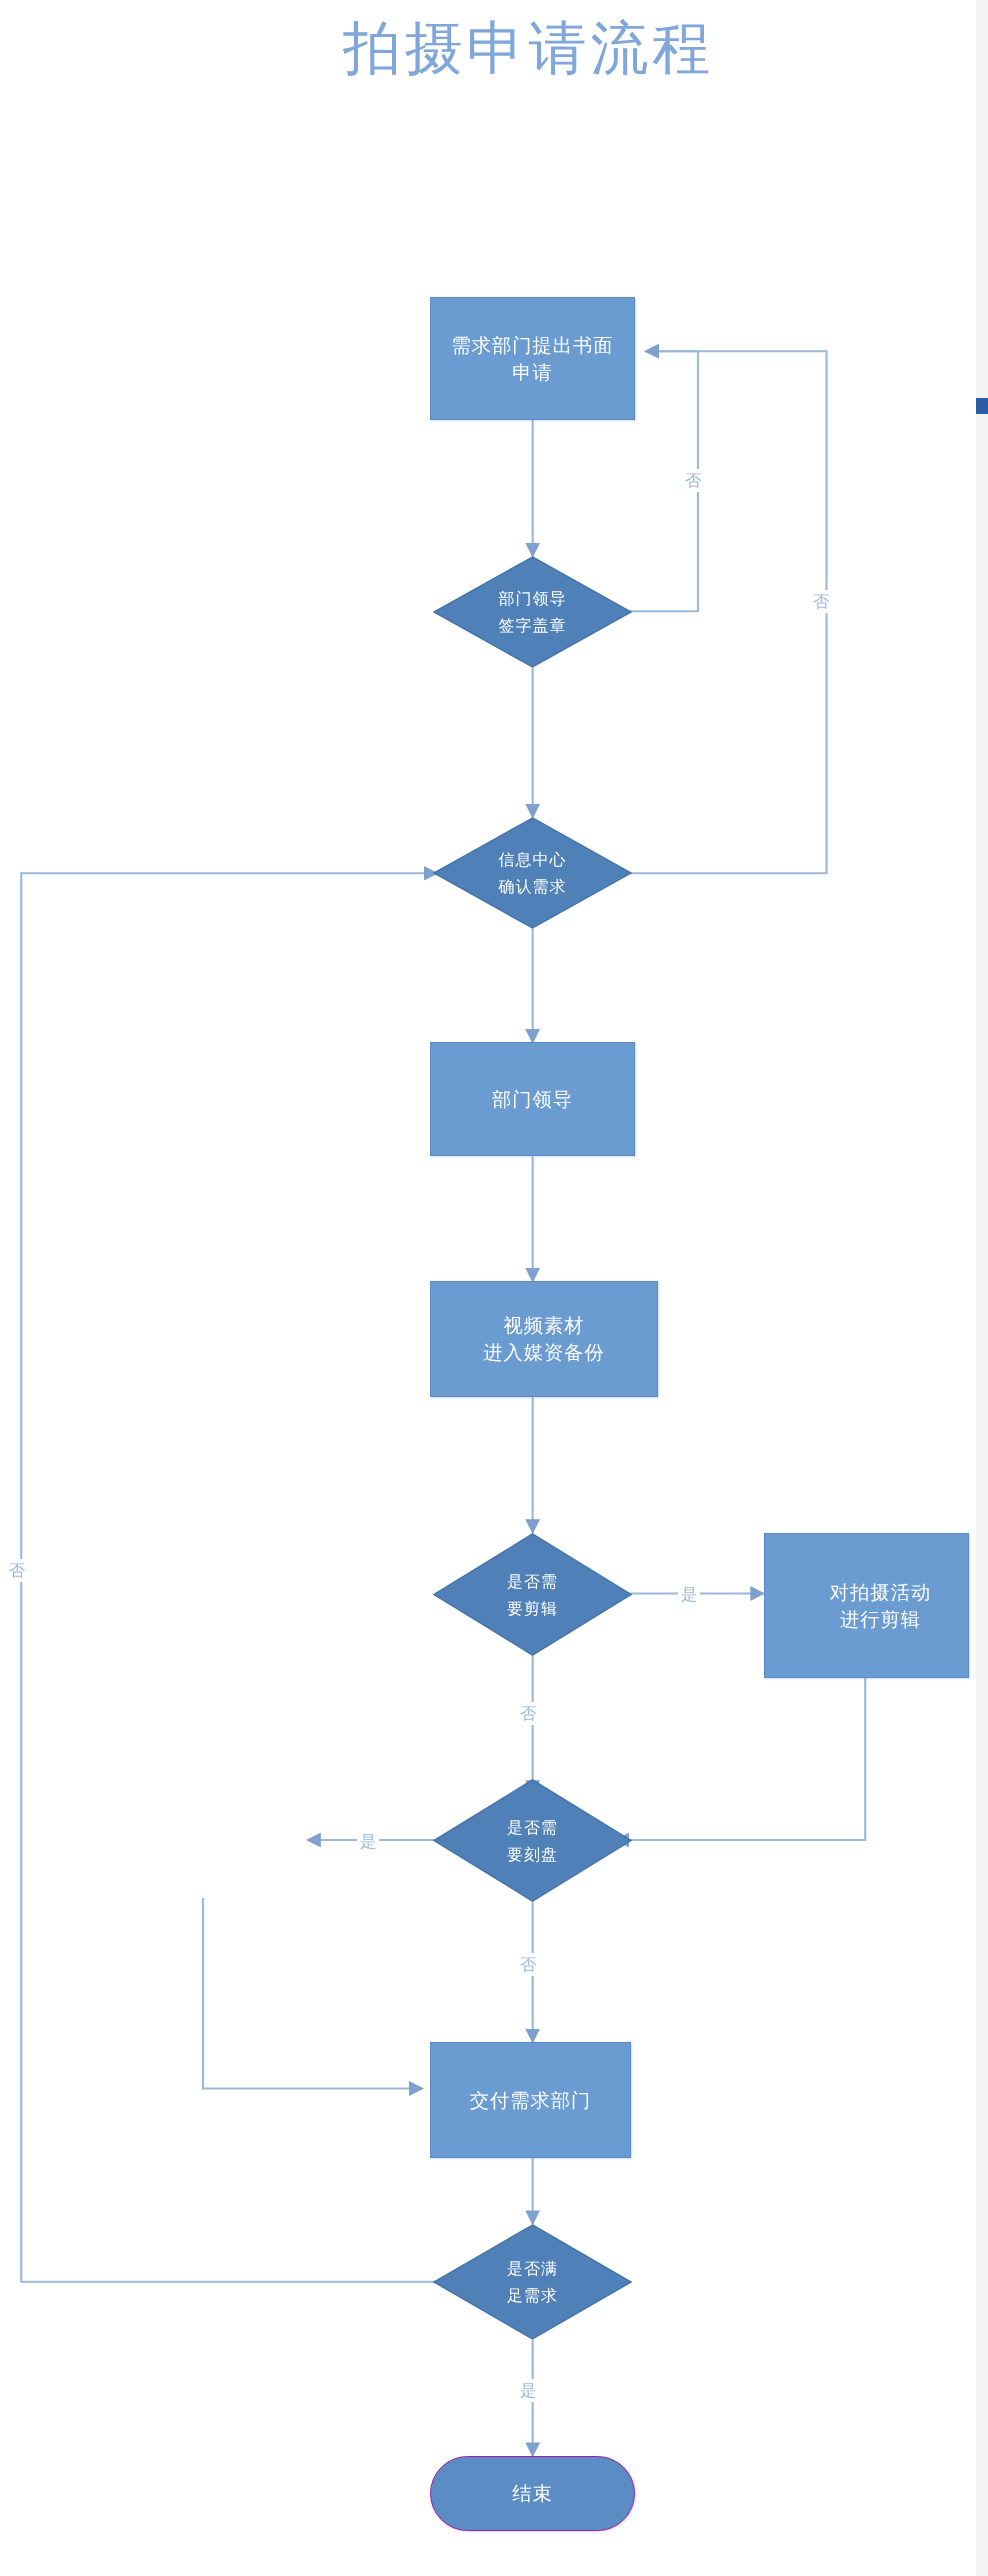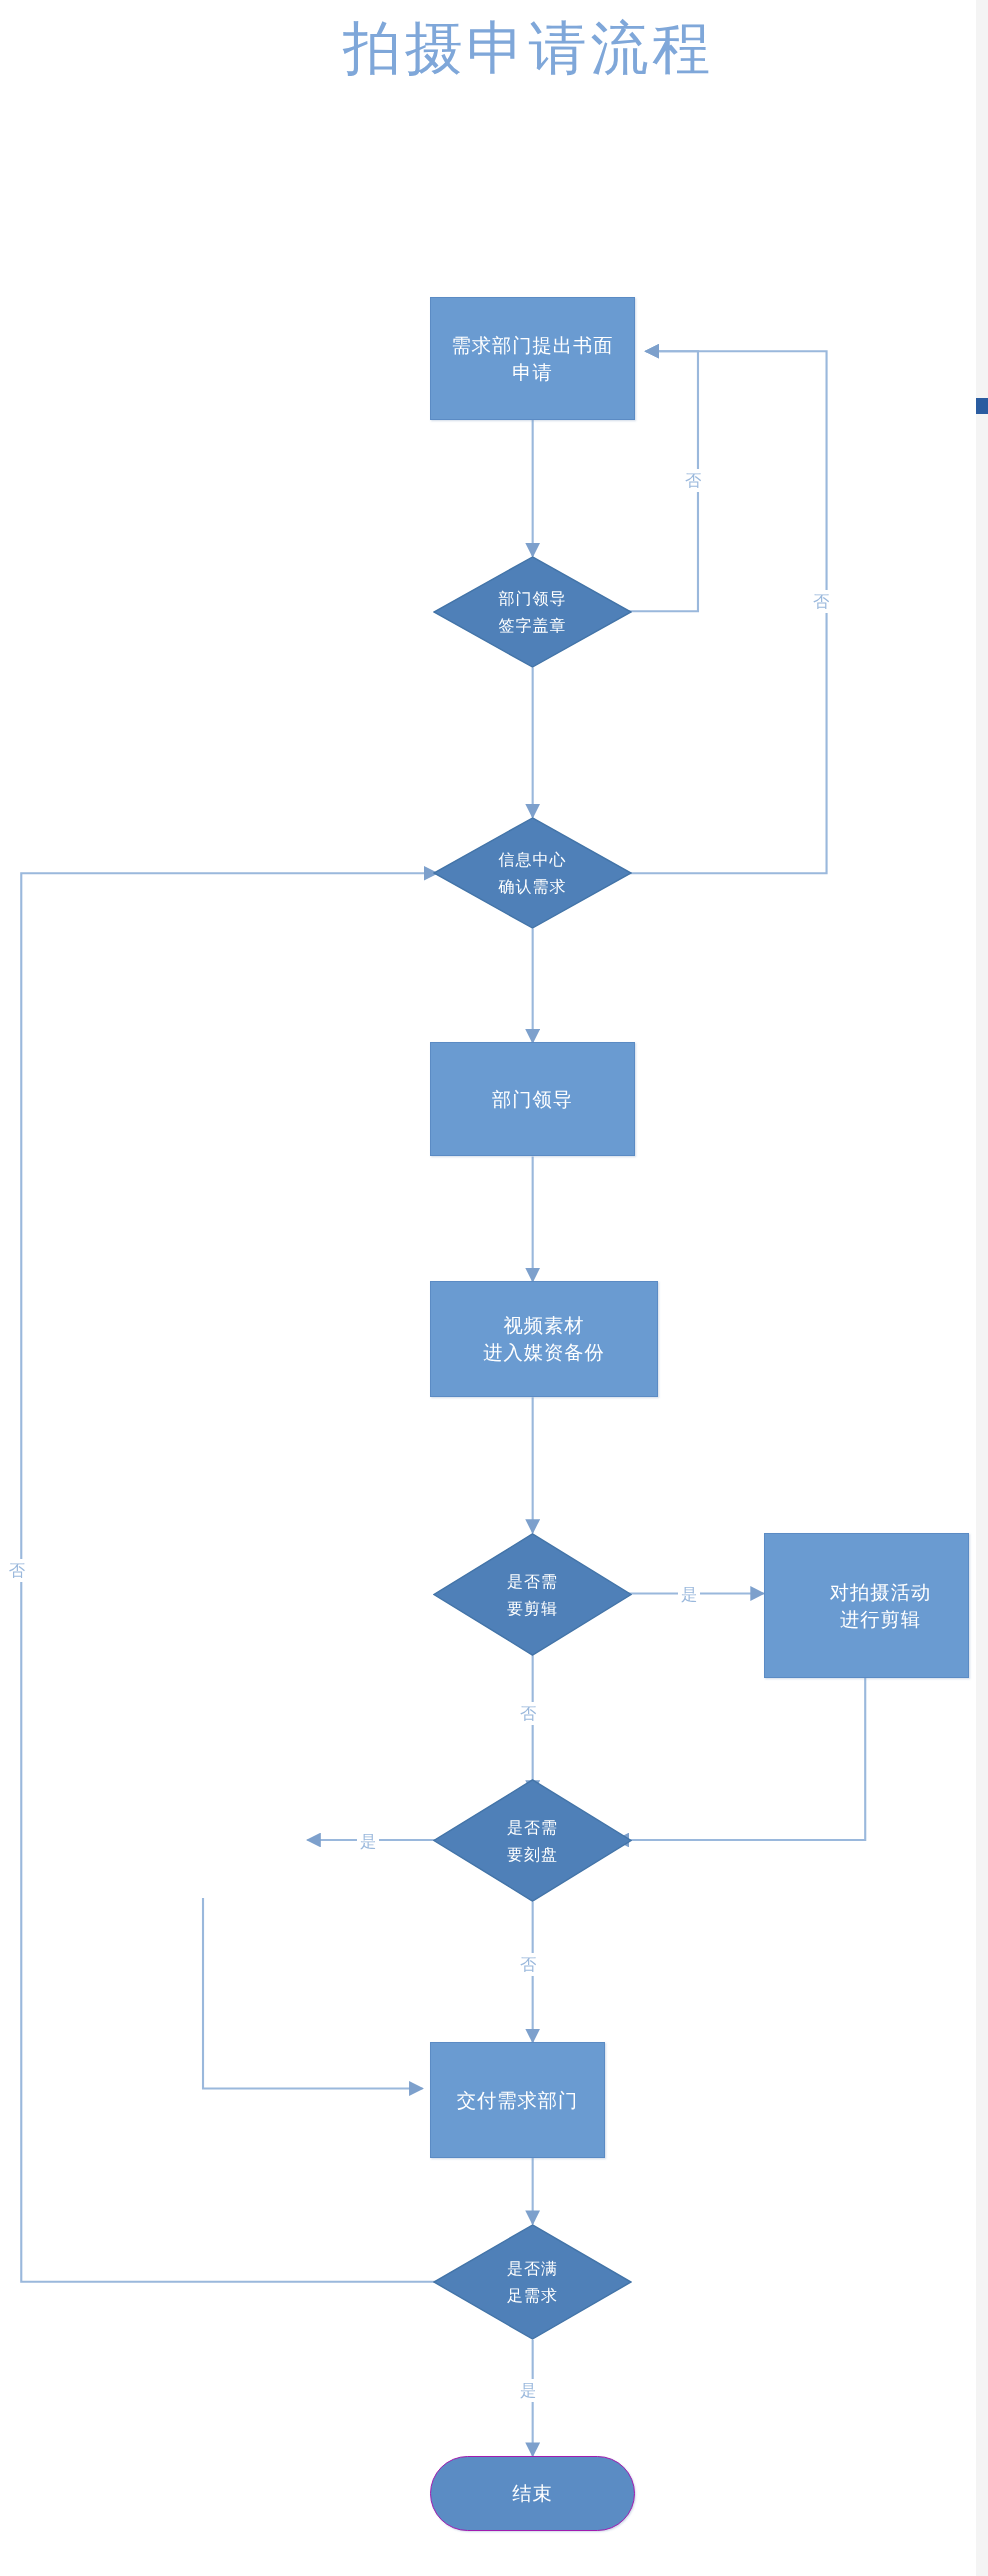--- a/index.html
+++ b/index.html
@@ -211,21 +211,21 @@
 
   <div class="diamond-wrap" style="left:433px; top:1779px; width:199px; height:123px;">
     <svg class="diamond-shape" viewBox="0 0 206 127" preserveAspectRatio="none">
       <polygon points="103,1 205,63.5 103,126 1,63.5" fill="#4f80b8" stroke="#4374a8" stroke-width="1.5"></polygon>
     </svg>
     <div class="diamond-label">是否需
 要刻盘</div>
   </div>
 
 
-  <div class="node rect" style="left:430px; top:2042px; width:175px; height:116px;font-family:Liberation Serif, serif;">交付需求部门</div>
+  <div class="node rect" style="left:430px; top:2042px; width:201px; height:116px;font-family:Liberation Serif, serif;">交付需求部门</div>
 
   <div class="diamond-wrap" style="left:433px; top:2224px; width:199px; height:116px;">
     <svg class="diamond-shape" viewBox="0 0 206 120" preserveAspectRatio="none">
       <polygon points="103,1 205,60 103,119 1,60" fill="#4f80b8" stroke="#4374a8" stroke-width="1.5"></polygon>
     </svg>
     <div class="diamond-label">是否满
 足需求</div>
   </div>
 
   <div class="node pill" style="left:430px; top:2456px; width:205px; height:75px;">结束</div>

